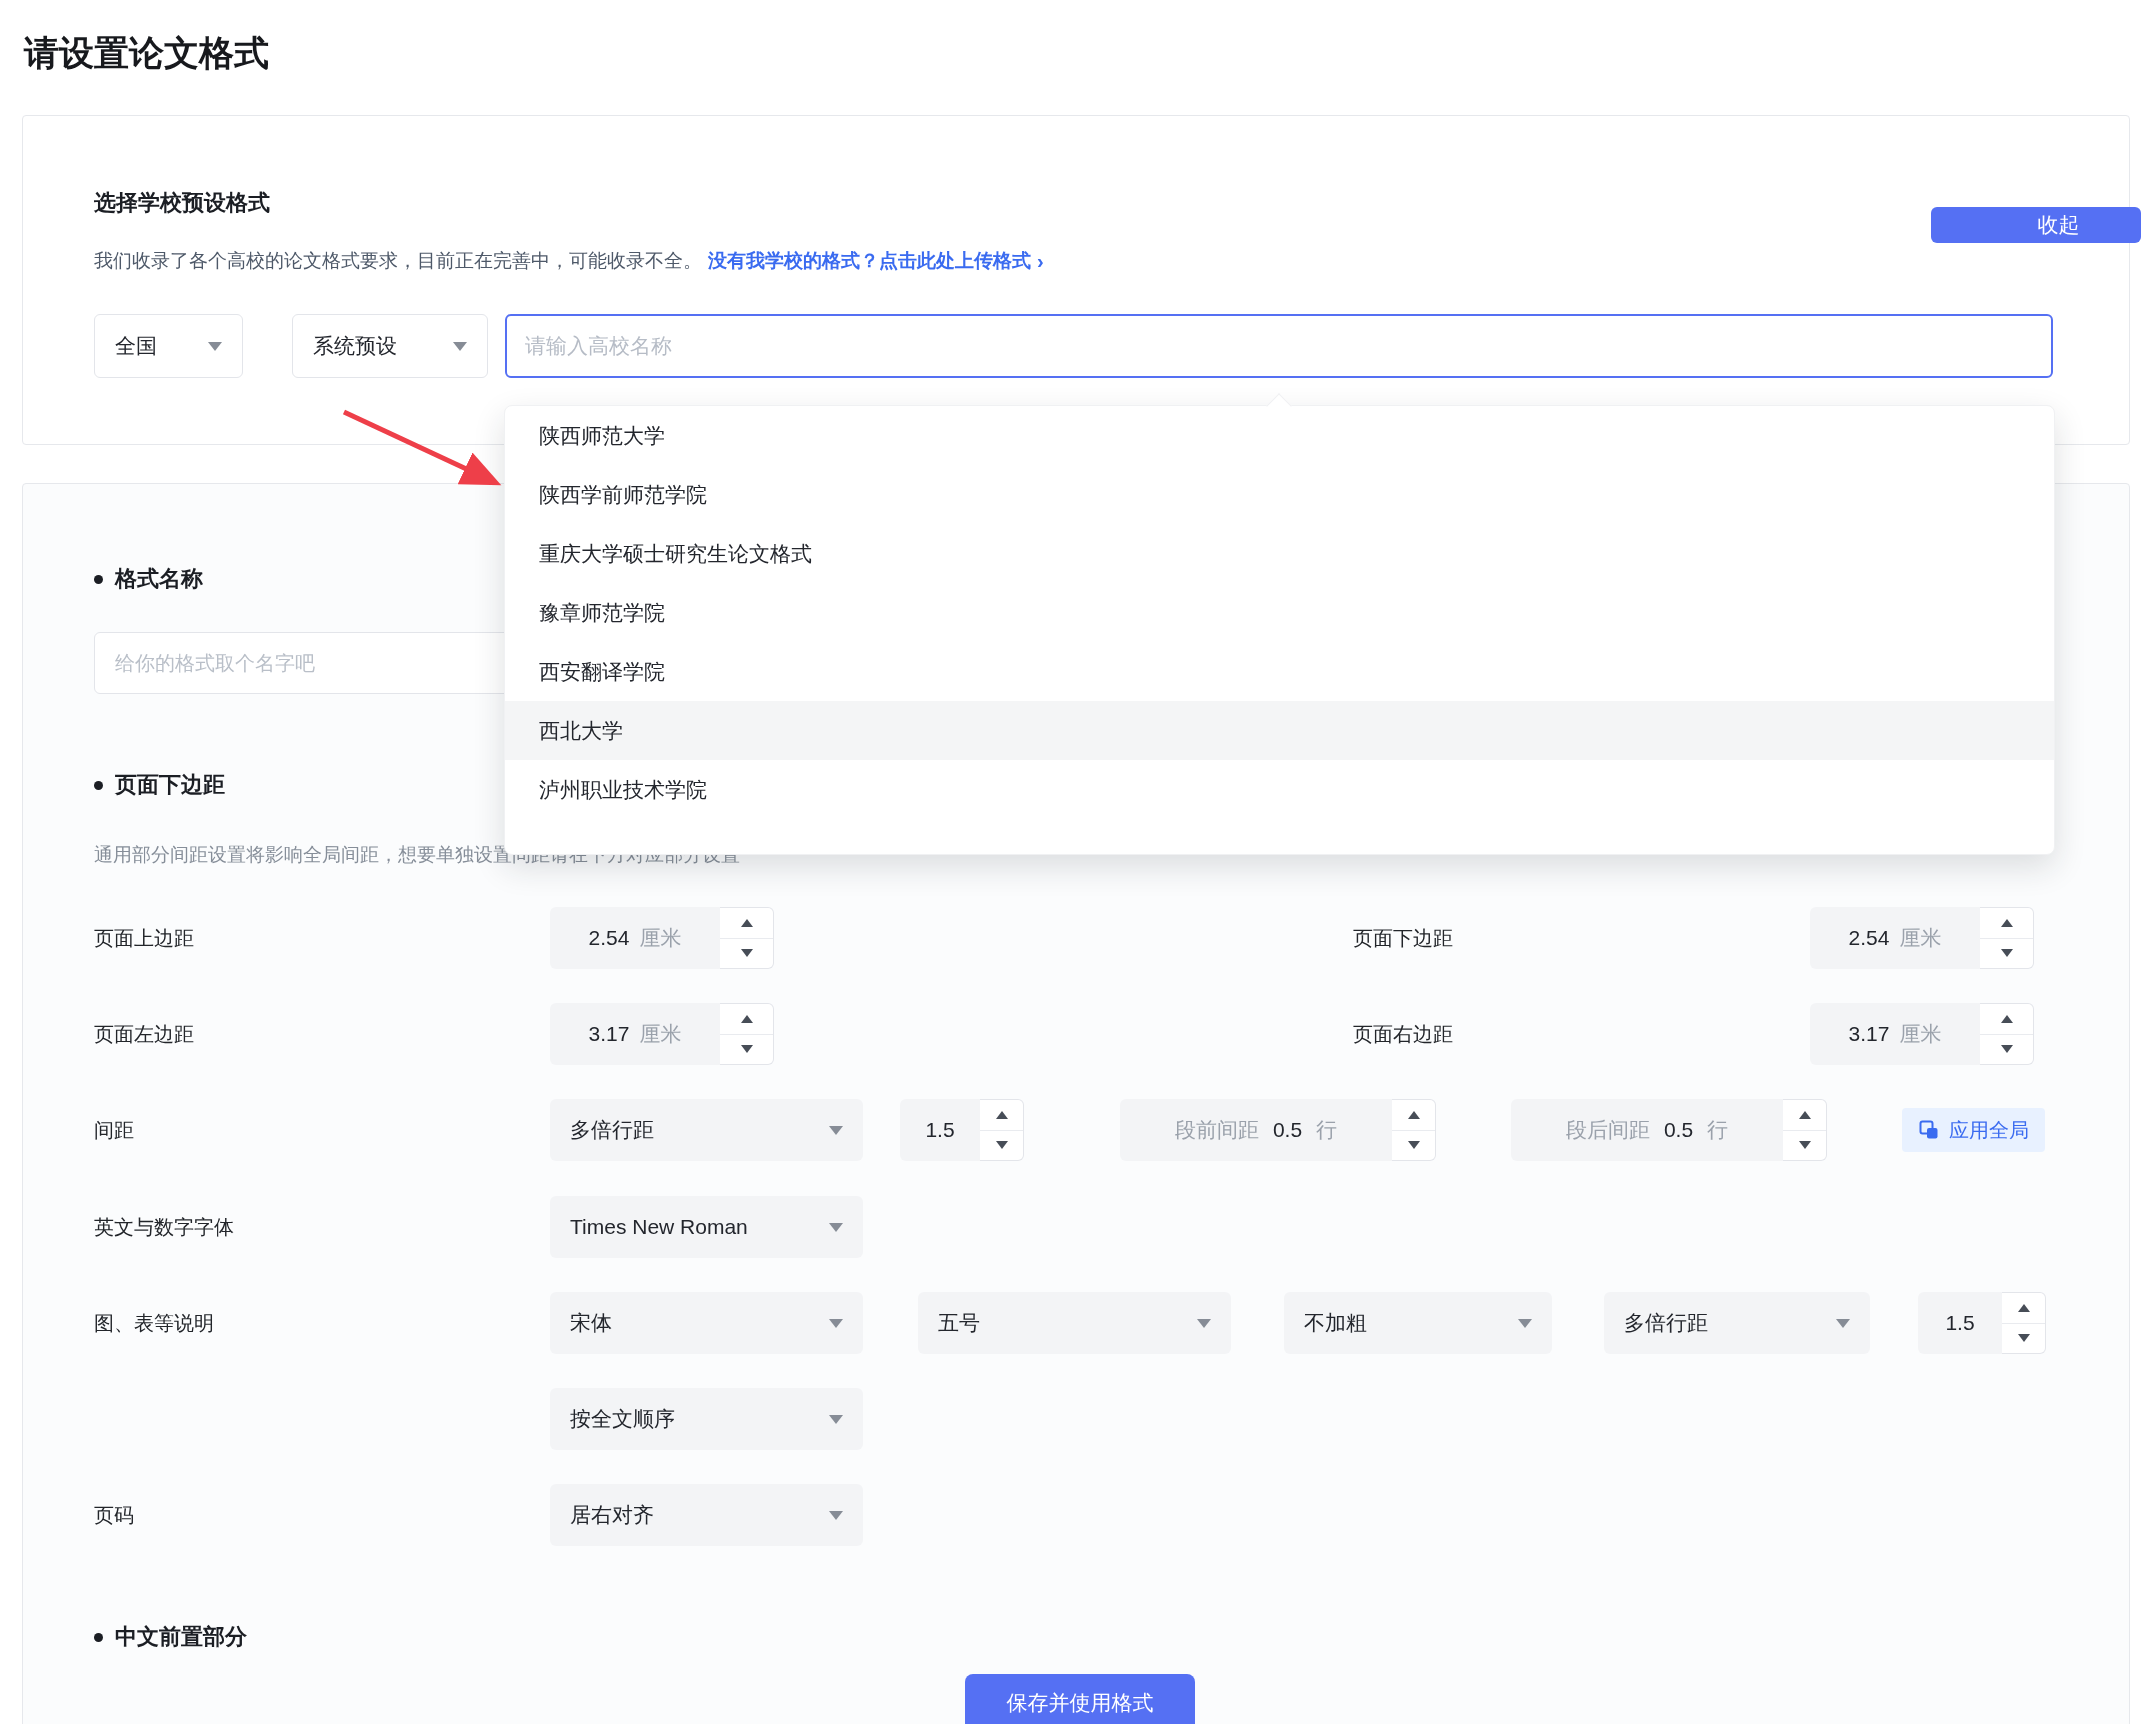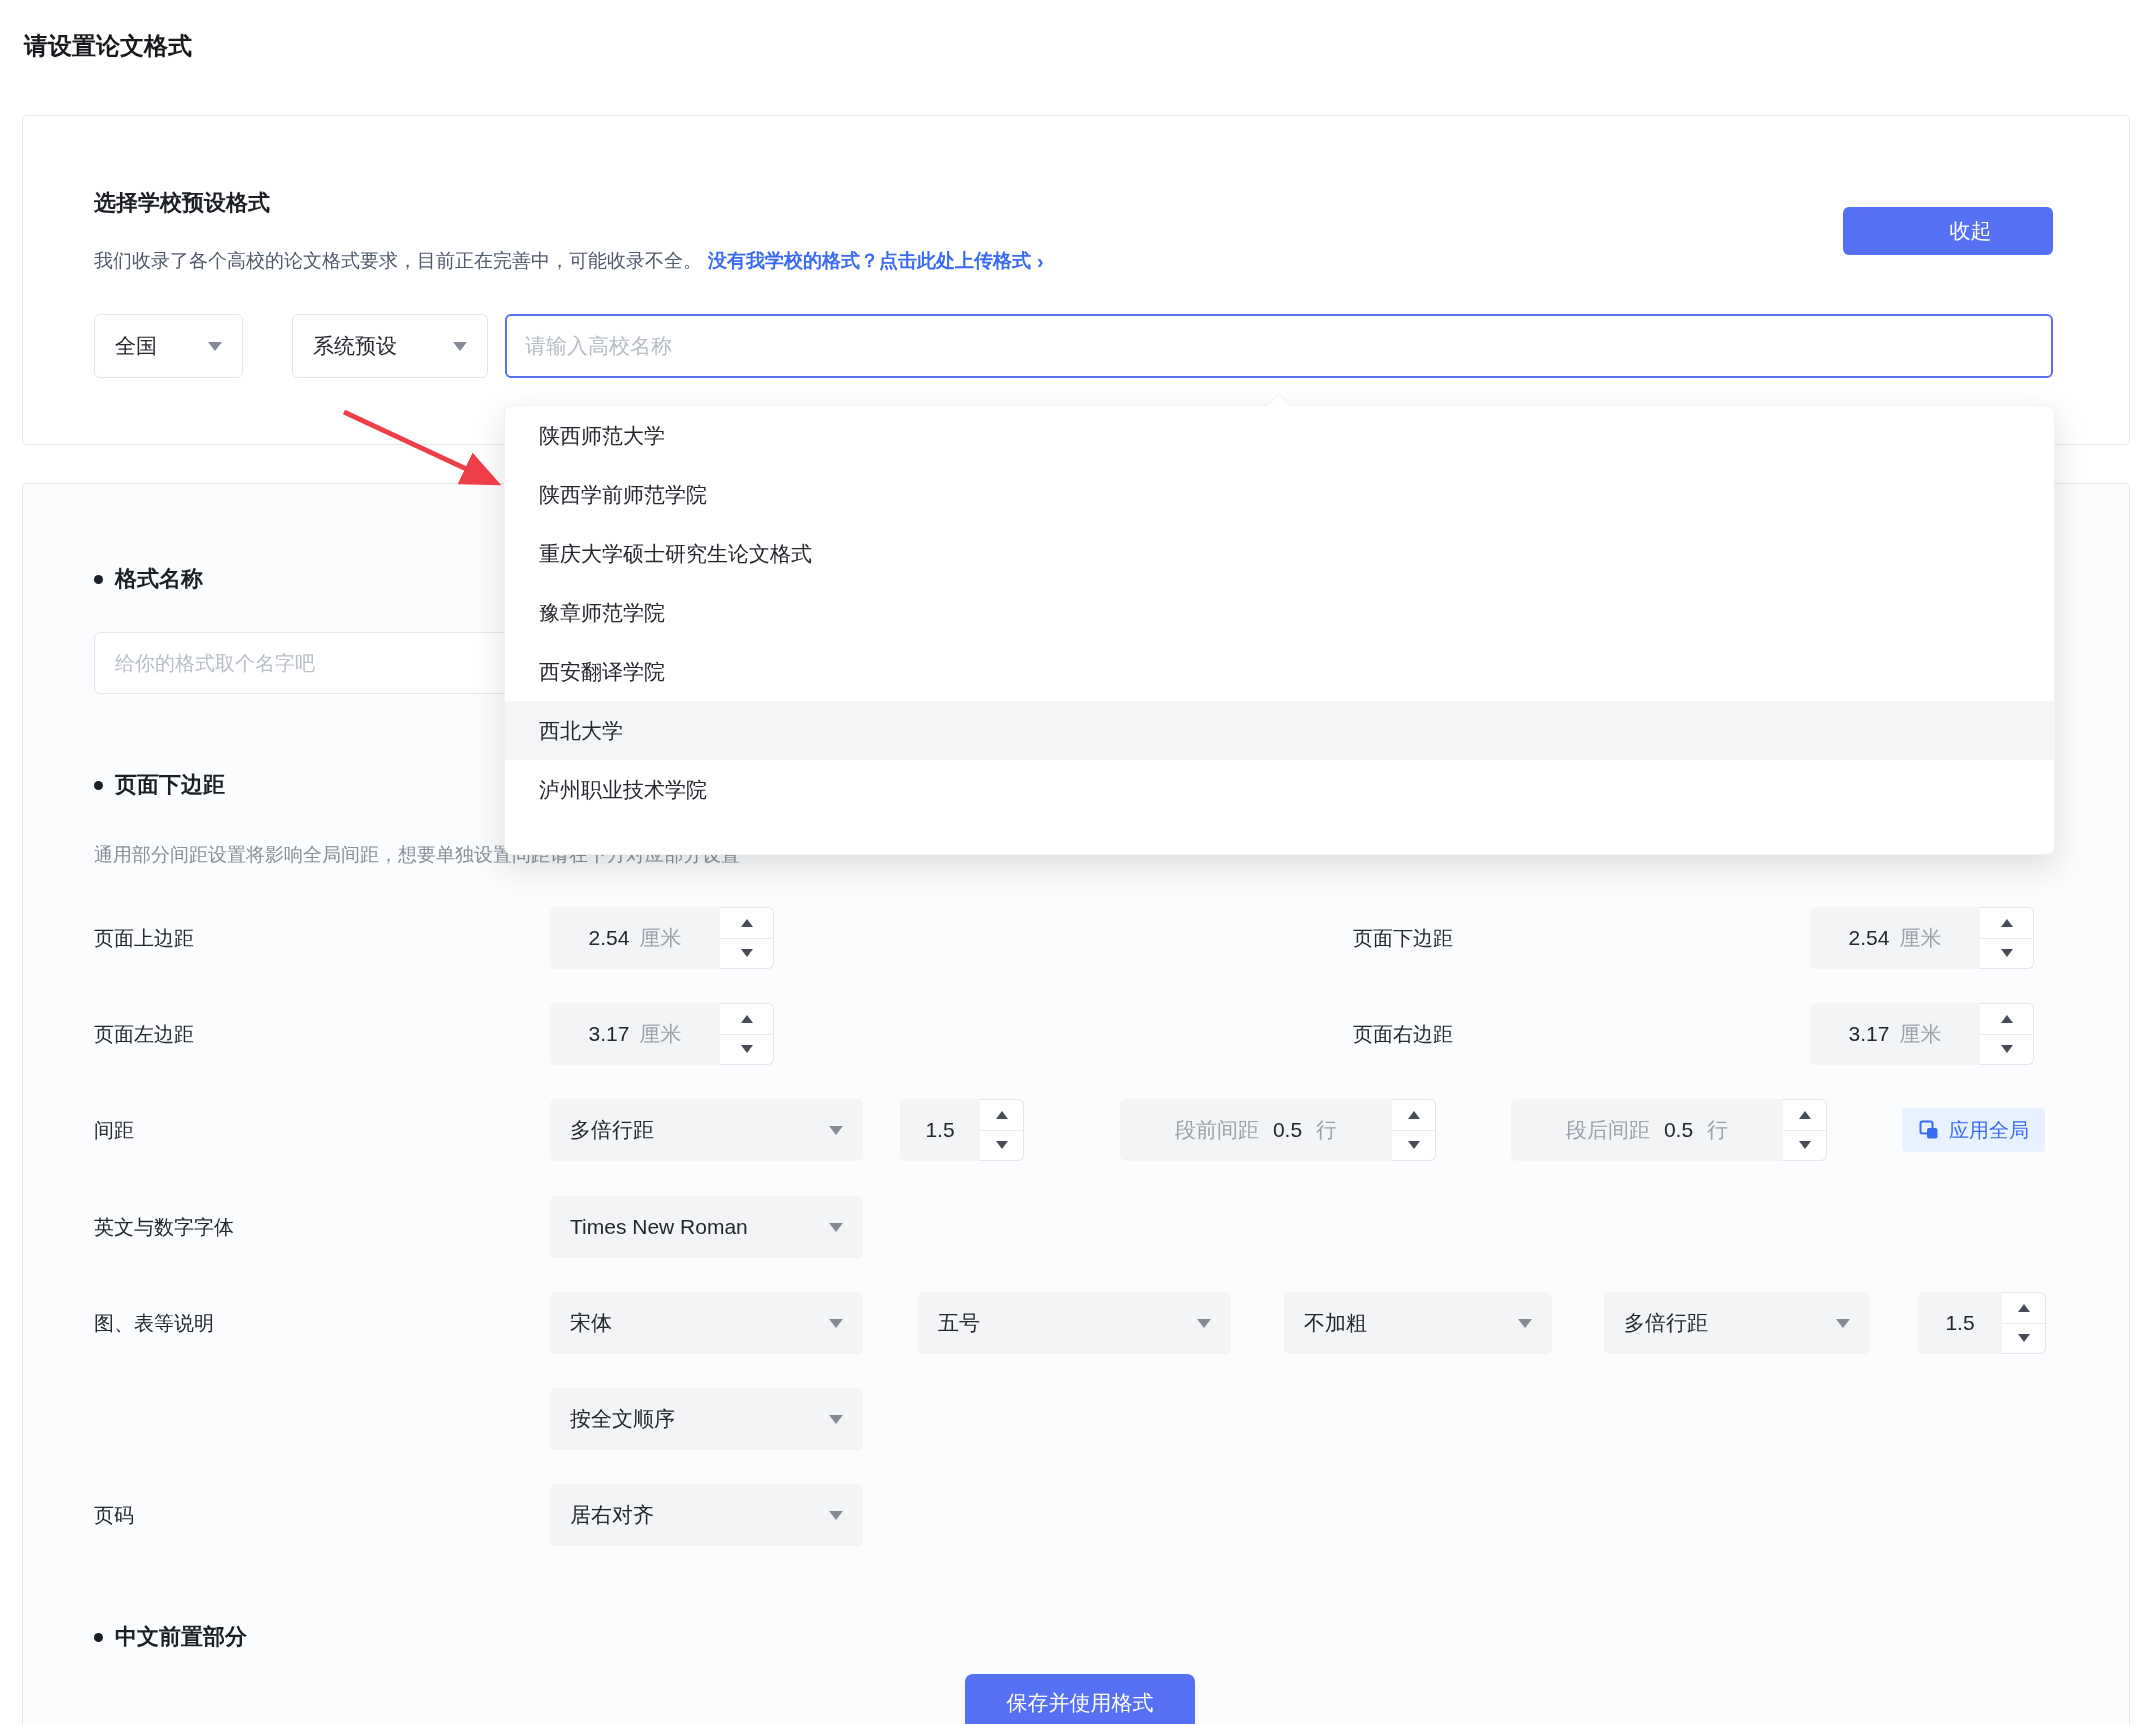--- a/index.html
+++ b/index.html
@@ -4,37 +4,37 @@
 <style>
   * { box-sizing: border-box; margin: 0; padding: 0; }
   html, body { width: 2152px; height: 1724px; }
   body {
     position: relative; overflow: hidden; background: #ffffff;
     font-family: "Liberation Sans", "DejaVu Sans", sans-serif;
     color: #23262d;
   }
   .abs { position: absolute; }
 
-  .page-title { left: 24px; top: 30px; font-size: 24px; font-weight: bold; color: #17191d; }
+  .page-title { left: 24px; top: 30px; font-size: 35px; font-weight: bold; color: #17191d; }
 
   .card { position: absolute; background: #fff; border: 1px solid #e6e8ec; border-radius: 4px; }
   .card1 { left: 22px; top: 115px; width: 2108px; height: 330px; z-index: 1; }
   .card2 { left: 22px; top: 483px; width: 2108px; height: 1400px; background: #fbfcfd; z-index: 1; }
 
   .preset-heading { left: 71px; top: 72px; font-size: 22px; font-weight: bold; color: #1b1e24; }
   .preset-desc { left: 71px; top: 132px; font-size: 19px; color: #4e5969; display: flex; gap: 6px; align-items: center; }
   .link { color: #3a6bf0; font-weight: bold; cursor: pointer; }
   .link-chevron { color: #3a6bf0; font-weight: bold; font-size: 20px; }
 
   .btn-primary {
     background: #5570f3; color: #fff; border: none; border-radius: 6px;
     display: flex; align-items: center; justify-content: center;
     font-size: 21px; cursor: pointer; font-family: inherit;
   }
-  .collapse-btn { left: 1820px; top: 91px; width: 210px; height: 48px; padding-left: 45px; }
+  .collapse-btn { left: 1908px; top: 91px; width: 210px; height: 36px; padding-left: 45px; }
 
   .select {
     position: absolute; display: flex; align-items: center; justify-content: space-between;
     padding: 0 20px; background: #f3f4f6; border-radius: 6px; height: 62px;
     font-size: 21px; color: #23262d; cursor: pointer;
   }
   .select.outline { background: #fff; border: 1px solid #e3e5ea; height: 64px; }
   .caret { width: 0; height: 0; border-left: 7px solid transparent; border-right: 7px solid transparent; border-top: 9px solid #868c96; margin-left: 14px; }
 
   .search-input {

